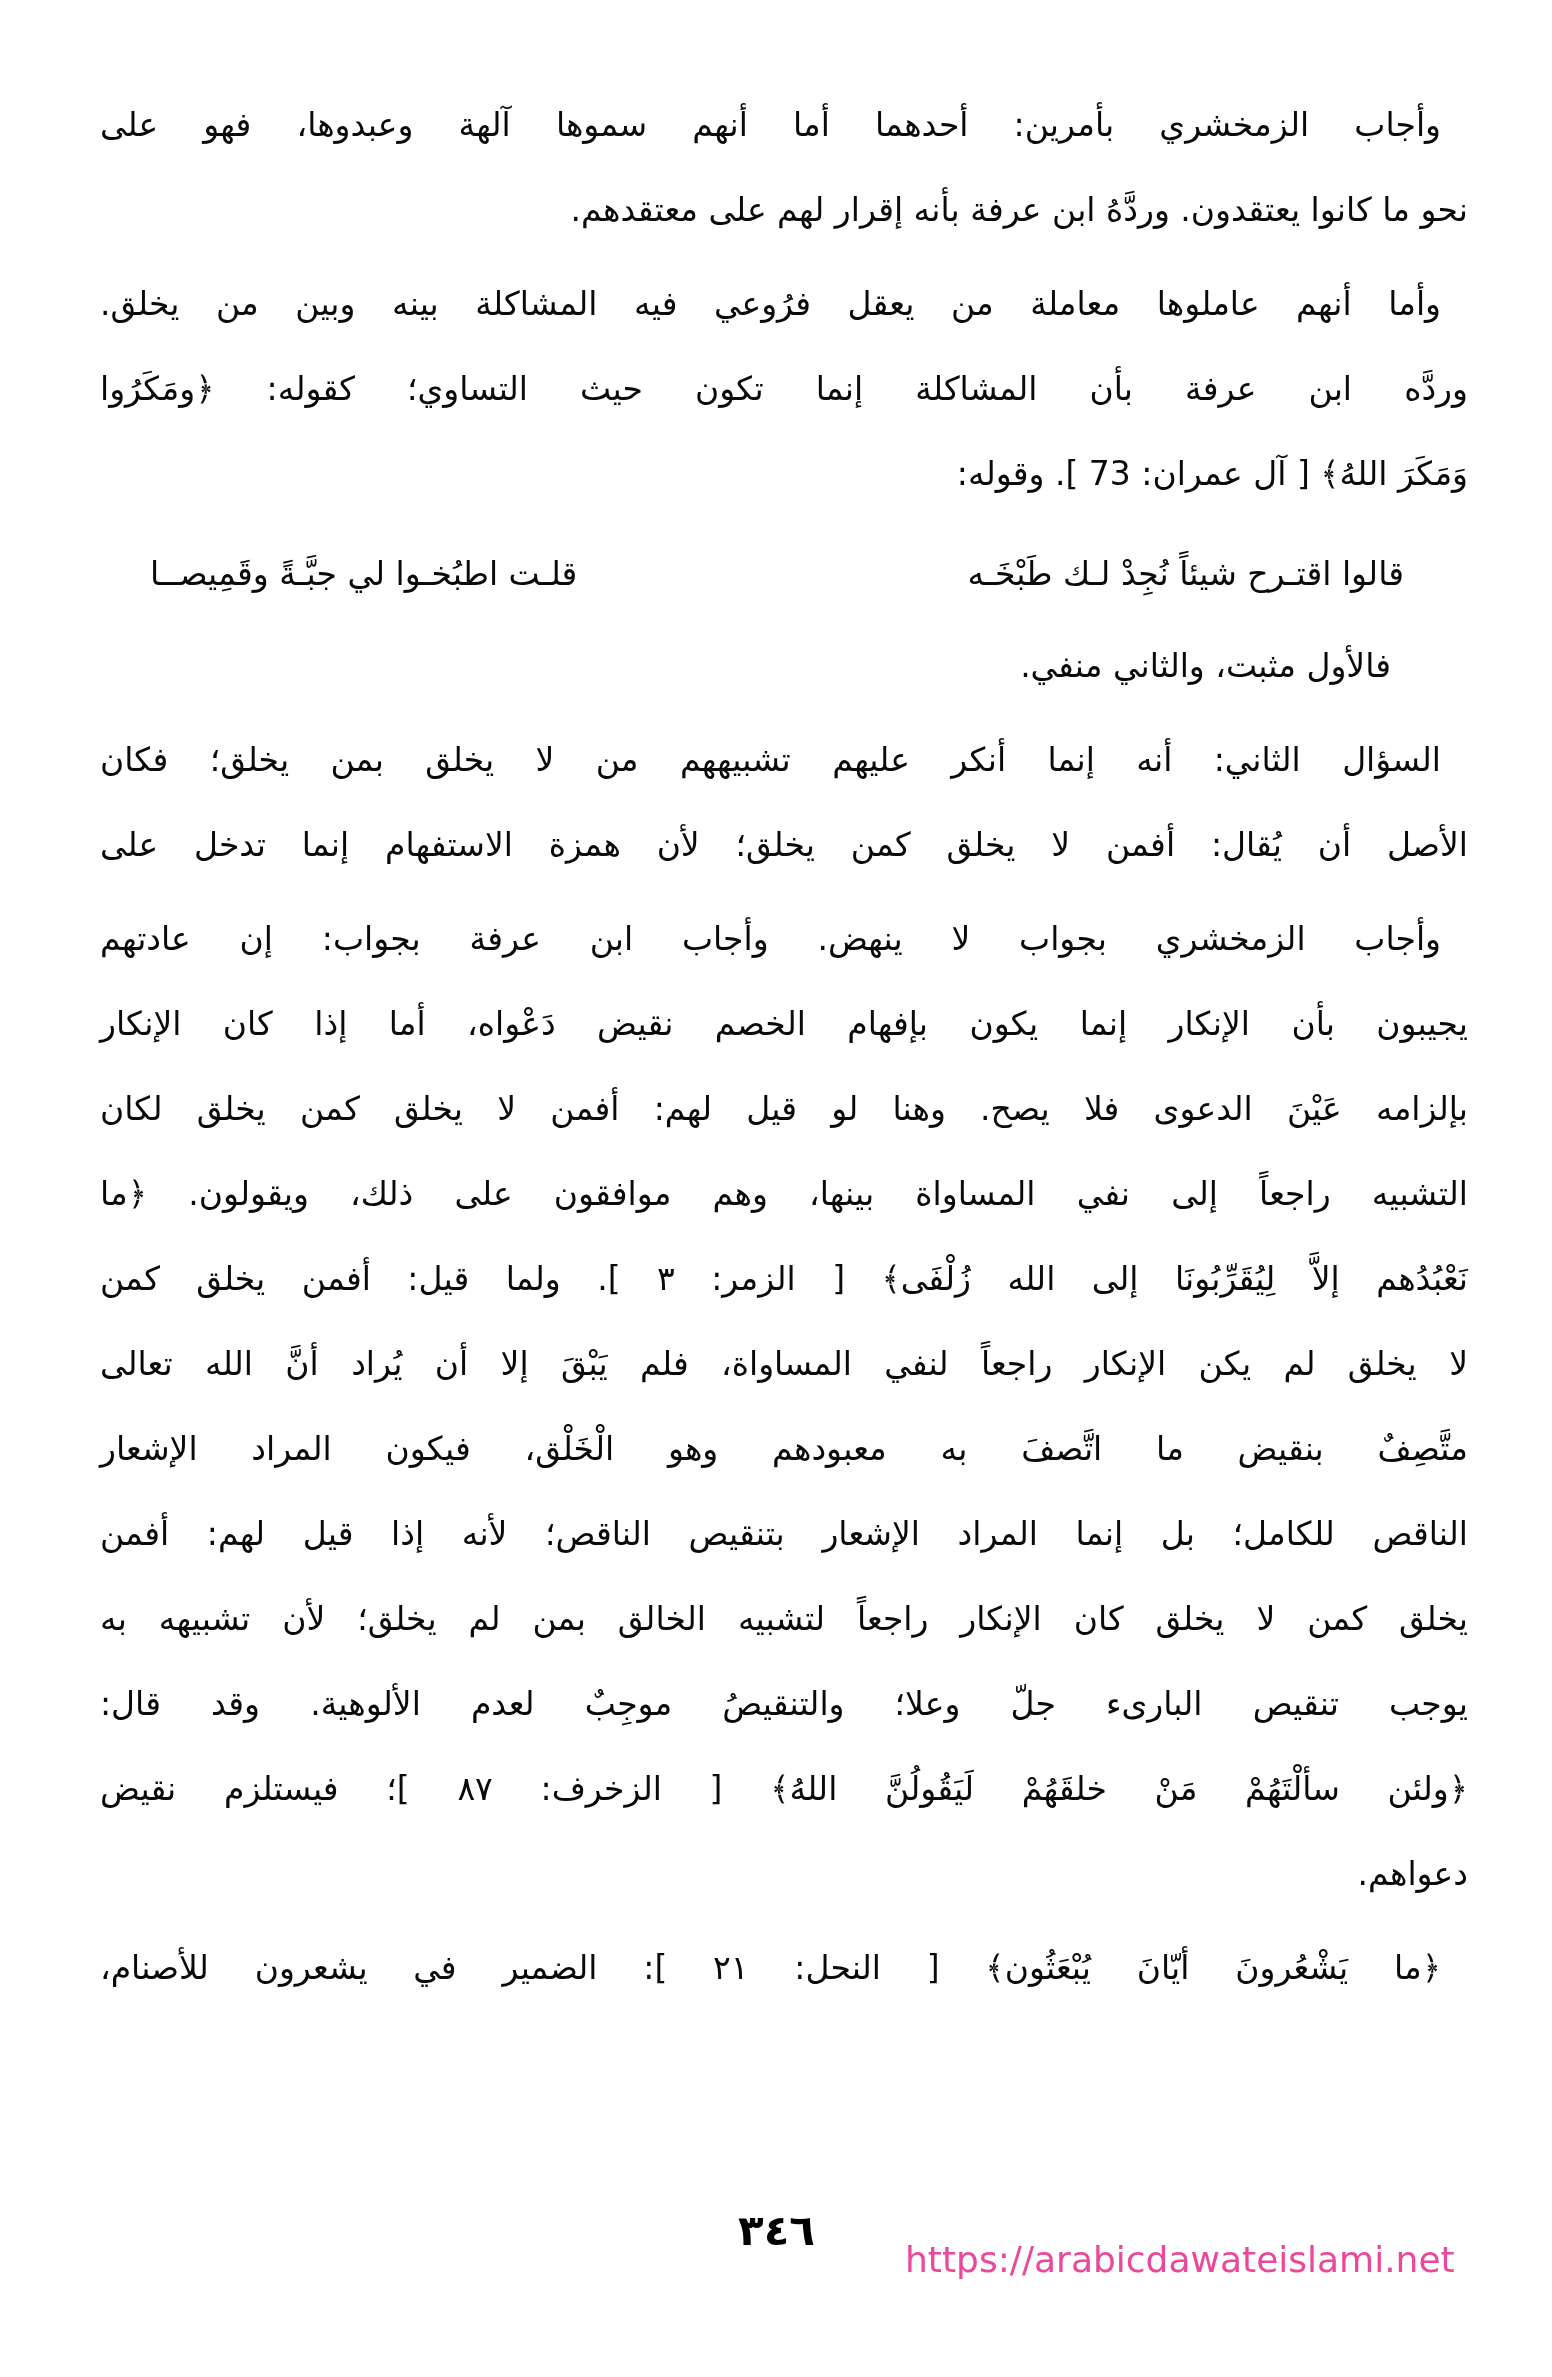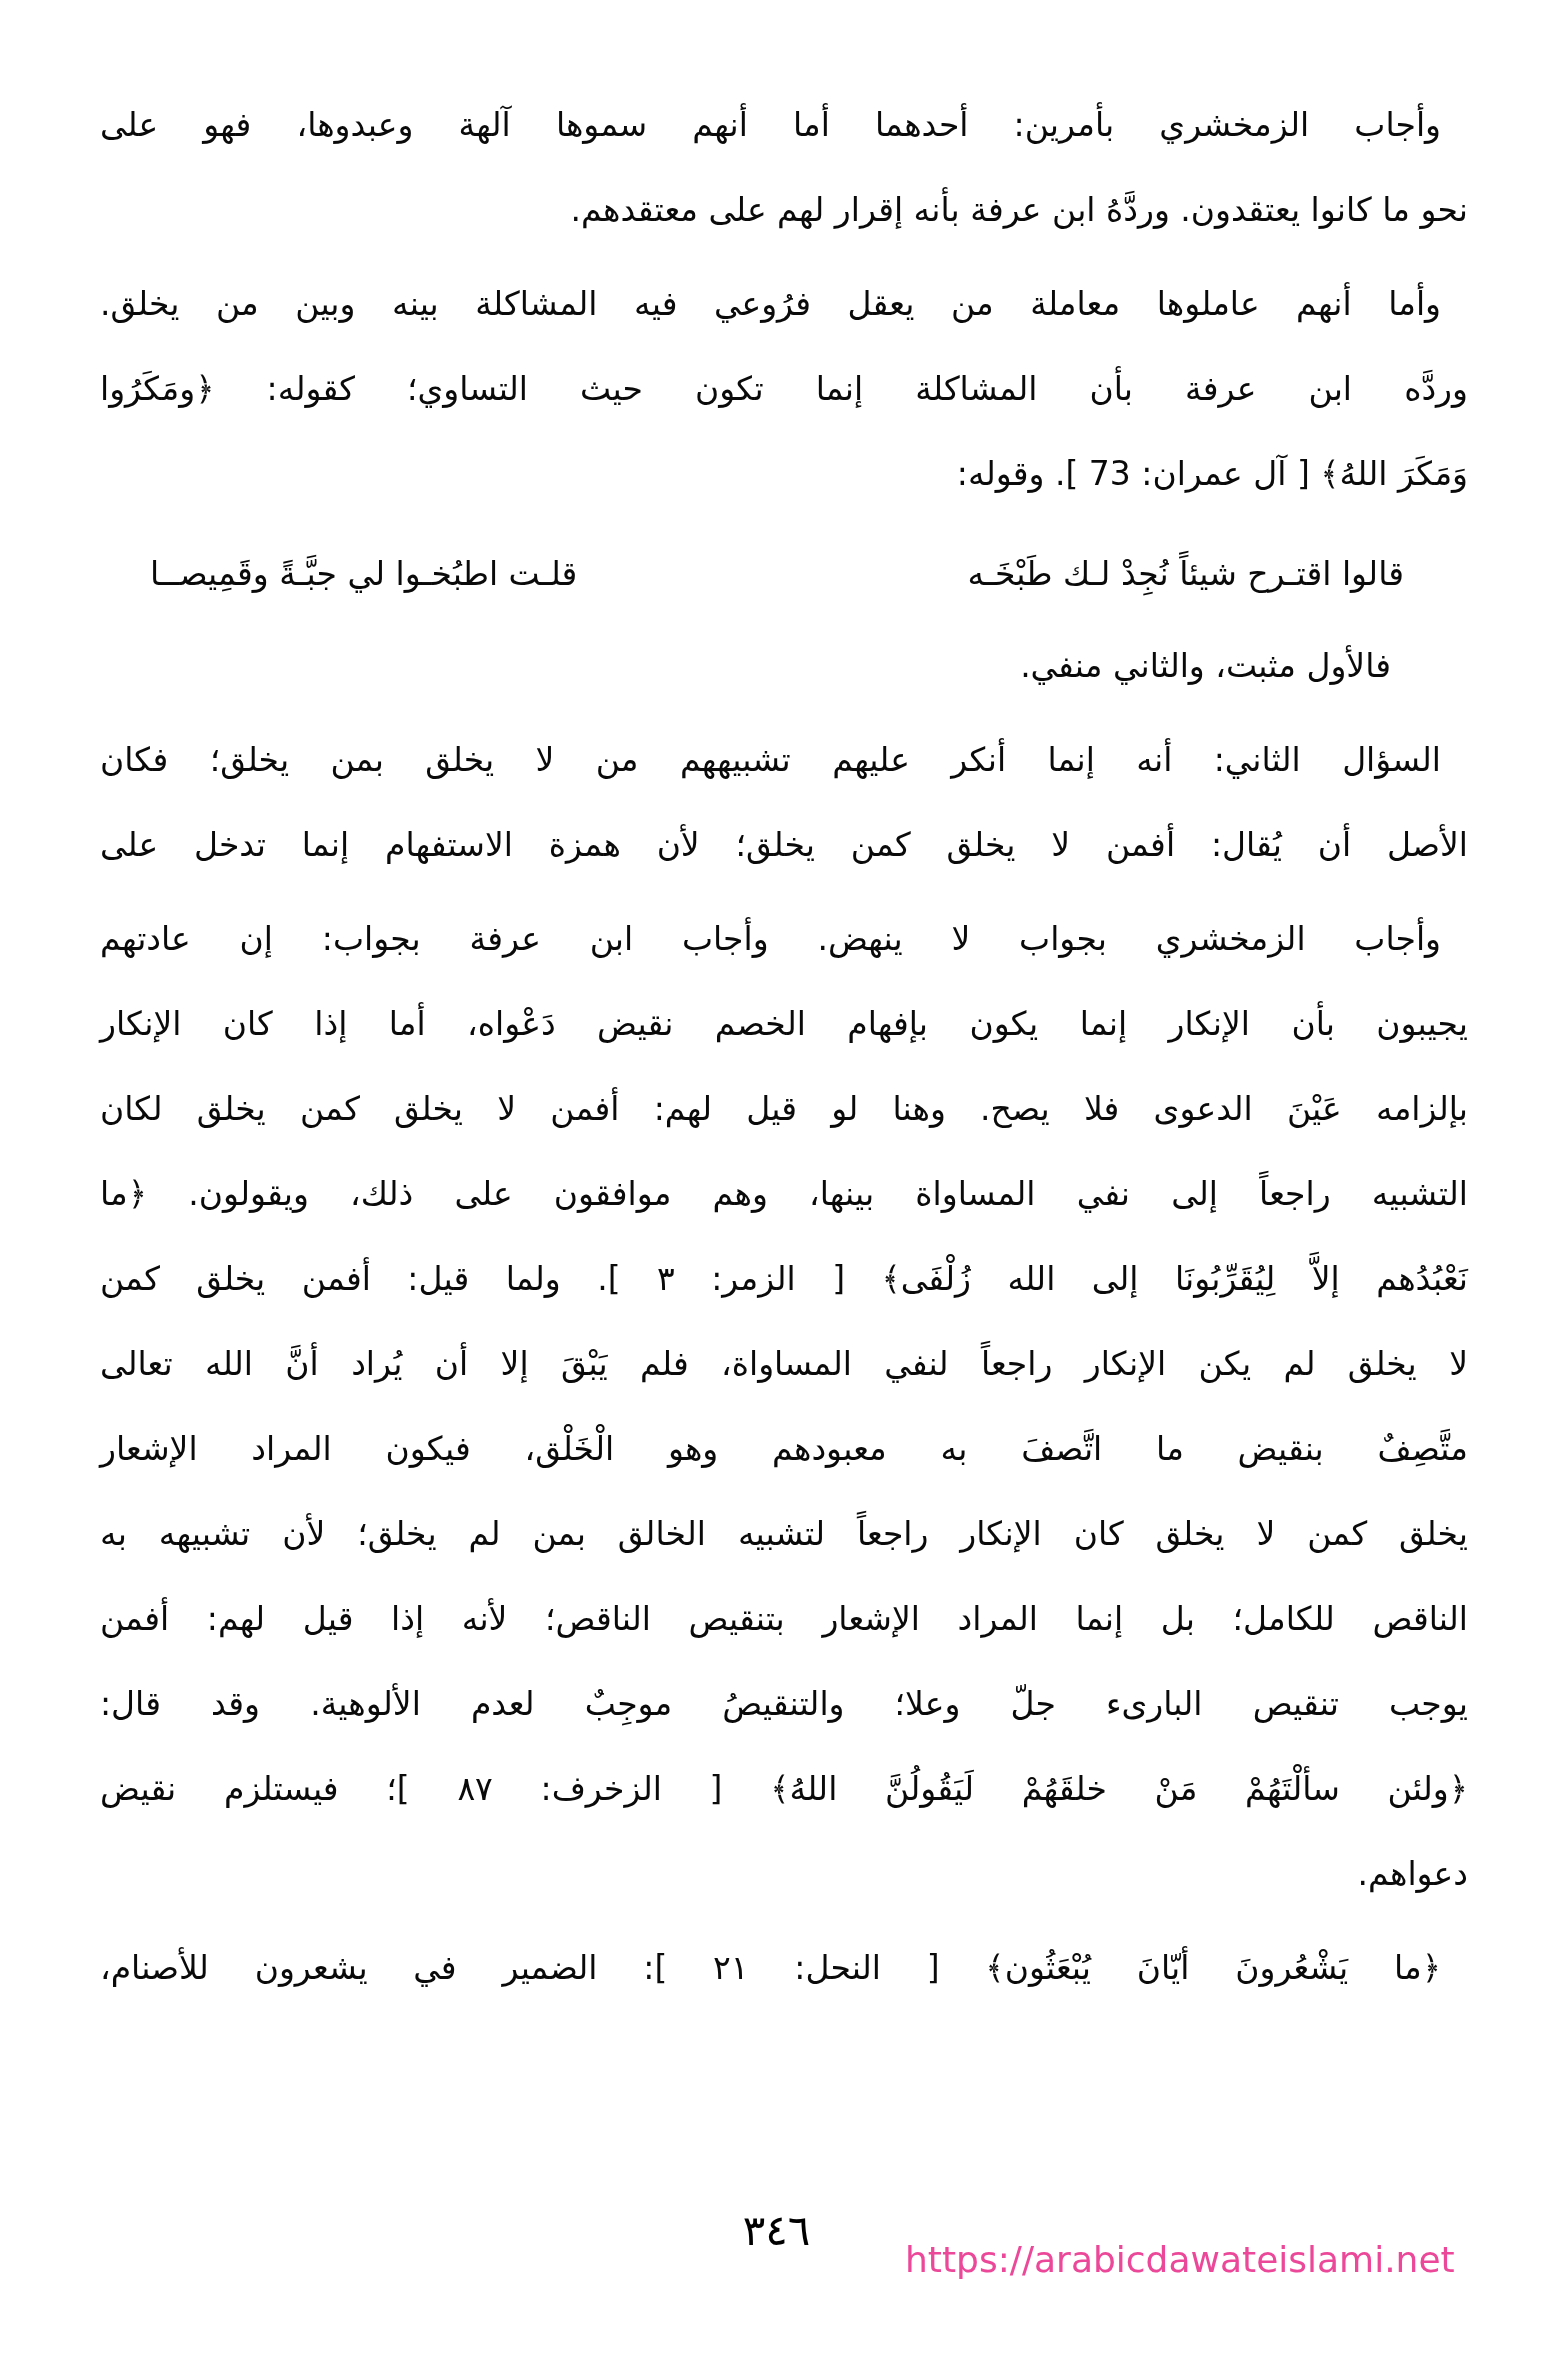--- a/index.html
+++ b/index.html
@@ -41,21 +41,21 @@
     align-items: baseline;
     margin: 14.6px 0 7.3px 0;
     padding: 0 64px 0 50px;
   }
   .verse .hemistich { white-space: nowrap; }
   .page-number {
     position: absolute;
     top: 2206px; left: 0; right: 0;
     text-align: center;
     font-size: 42px;
-    font-weight: normal;
+    font-weight: bold;
     direction: rtl;
   }
   .watermark {
     position: absolute;
     top: 2239px; left: 905px;
     font-size: 36px;
     font-weight: normal;
     color: #ec4899;
     letter-spacing: 0px;
     direction: ltr;
@@ -94,22 +94,22 @@
     </div>
 
     <div class="para">
       <div class="line indent">وأجاب الزمخشري بجواب لا ينهض. وأجاب ابن عرفة بجواب: إن عادتهم</div>
       <div class="line">يجيبون بأن الإنكار إنما يكون بإفهام الخصم نقيض دَعْواه، أما إذا كان الإنكار</div>
       <div class="line">بإلزامه عَيْنَ الدعوى فلا يصح. وهنا لو قيل لهم: أفمن لا يخلق كمن يخلق لكان</div>
       <div class="line">التشبيه راجعاً إلى نفي المساواة بينها، وهم موافقون على ذلك، ويقولون. ﴿ما</div>
       <div class="line">نَعْبُدُهم إلاَّ لِيُقَرِّبُونَا إلى الله زُلْفَى﴾ [ الزمر: ٣ ]. ولما قيل: أفمن يخلق كمن</div>
       <div class="line">لا يخلق لم يكن الإنكار راجعاً لنفي المساواة، فلم يَبْقَ إلا أن يُراد أنَّ الله تعالى</div>
       <div class="line">متَّصِفٌ بنقيض ما اتَّصفَ به معبودهم وهو الْخَلْق، فيكون المراد الإشعار</div>
+      <div class="line">الناقص للكامل؛ بل إنما المراد الإشعار بتنقيص الناقص؛ لأنه إذا قيل لهم: أفمن</div>
       <div class="line">يخلق كمن لا يخلق كان الإنكار راجعاً لتشبيه الخالق بمن لم يخلق؛ لأن تشبيهه به</div>
-      <div class="line">الناقص للكامل؛ بل إنما المراد الإشعار بتنقيص الناقص؛ لأنه إذا قيل لهم: أفمن</div>
       <div class="line">يوجب تنقيص البارىء جلّ وعلا؛ والتنقيصُ موجِبٌ لعدم الألوهية. وقد قال:</div>
       <div class="line">﴿ولئن سألْتَهُمْ مَنْ خلقَهُمْ لَيَقُولُنَّ اللهُ﴾ [ الزخرف: ٨٧ ]؛ فيستلزم نقيض</div>
       <div class="line short">دعواهم.</div>
     </div>
 
     <div class="para">
       <div class="line indent">﴿ما يَشْعُرونَ أيّانَ يُبْعَثُون﴾ [ النحل: ٢١ ]: الضمير في يشعرون للأصنام،</div>
     </div>
 
   </main>

